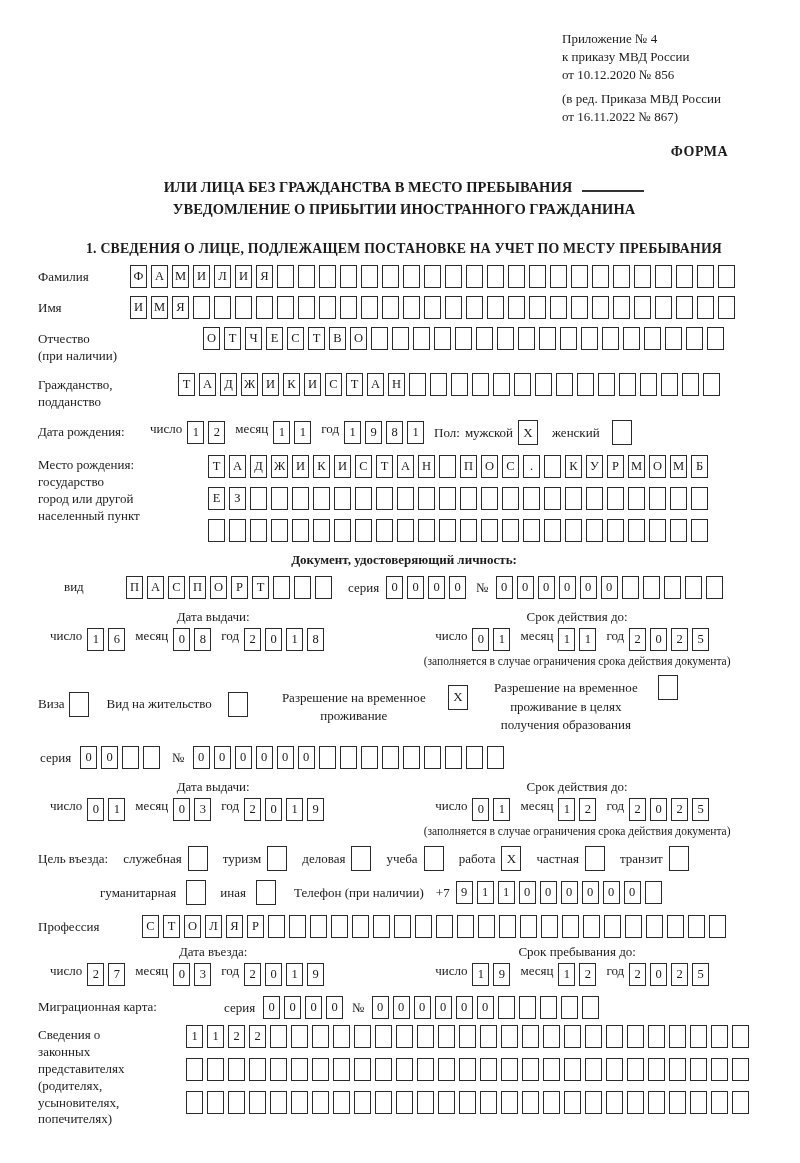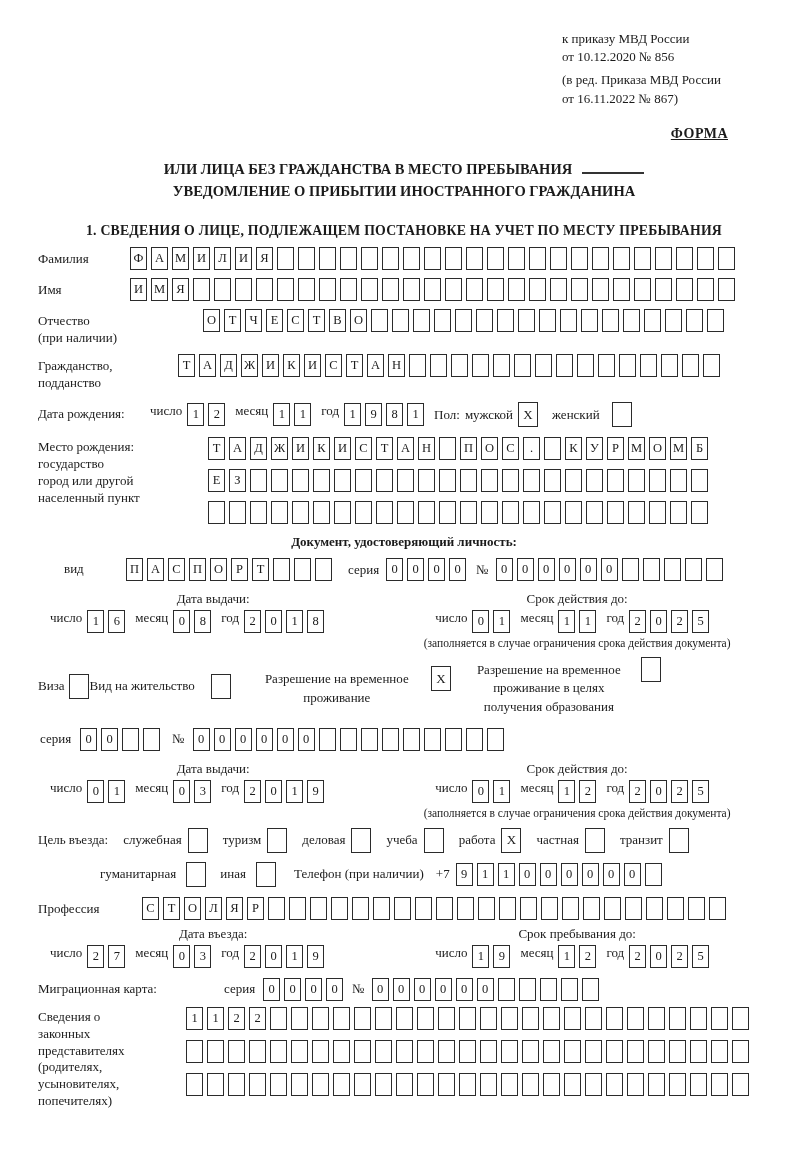--- a/index.html
+++ b/index.html
@@ -9,21 +9,21 @@
     color: #1b1b1b;
     font-family: "Liberation Serif", "DejaVu Serif", serif;
     font-size: 13px;
     overflow: hidden;
   }
   .page { padding: 30px 30px 16px 38px; }
 
   
   .appendix { margin-left: 524px; line-height: 1.4; }
   .appendix-note { margin-top: 5px; line-height: 1.4; }
-  .forma { text-align: right; font-weight: bold; font-size: 14px; padding-right: 42px; margin-top: 18px; letter-spacing: .5px; text-decoration: underline; }
+  .forma { text-align: right; font-weight: bold; font-size: 14px; padding-right: 42px; margin-top: 18px; letter-spacing: .5px; }
 
   
   .title { text-align: center; font-weight: bold; font-size: 14.5px; margin-top: 16px; line-height: 1.55; }
   .uline { display: inline-block; width: 62px; border-bottom: 2px solid #333; height: 13px; margin-left: 10px; }
   .section-heading { text-align: center; font-weight: bold; font-size: 13.8px; margin-top: 20px; letter-spacing: .2px; }
 
   
   .row { display: flex; align-items: flex-start; margin-top: 8px; }
   .lbl { flex: 0 0 auto; padding-top: 4px; line-height: 1.3; }
   .cells { display: flex; gap: 4px; flex: 0 0 auto; }
@@ -70,20 +70,21 @@
   .phone-wrap { display: inline-flex; align-items: center; margin-left: 18px; }
   .phone-prefix { margin: 0 6px 0 12px; }
   .mt6 { margin-top: 6px; } .mt10 { margin-top: 10px; } .mt12 { margin-top: 12px; }
 </style>
 </head>
 <body>
 
 <div class="page">
 
   <div class="appendix">
+    <div>Приложение № 4</div>
     <div>к приказу МВД России</div>
     <div>от 10.12.2020 № 856</div>
     <div class="appendix-note">
       <div>(в ред. Приказа МВД России</div>
       <div>от 16.11.2022 № 867)</div>
     </div>
   </div>
   <div class="forma">ФОРМА</div>
 
   <div class="title">
@@ -437,21 +438,21 @@
       <div class="dg-note">(заполняется в случае ограничения срока действия документа)</div>
     </div>
   </div>
 
 
   <div class="permits">
     <div class="permit">
       <span class="plabel">Виза</span>
       <span class="checkbox" style="margin-left:4px"></span>
     </div>
-    <div class="permit" style="margin-left:1px">
+    <div class="permit" style="margin-left:18px">
       <span class="plabel">Вид на жительство</span>
       <span class="checkbox" style="margin-left:16px"></span>
     </div>
     <div class="permit" style="margin-left:20px">
       <span class="plabel multi" style="width:172px">
         <div>Разрешение на временное</div>
         <div>проживание</div>
       </span>
       <span class="checkbox">X</span>
     </div>

